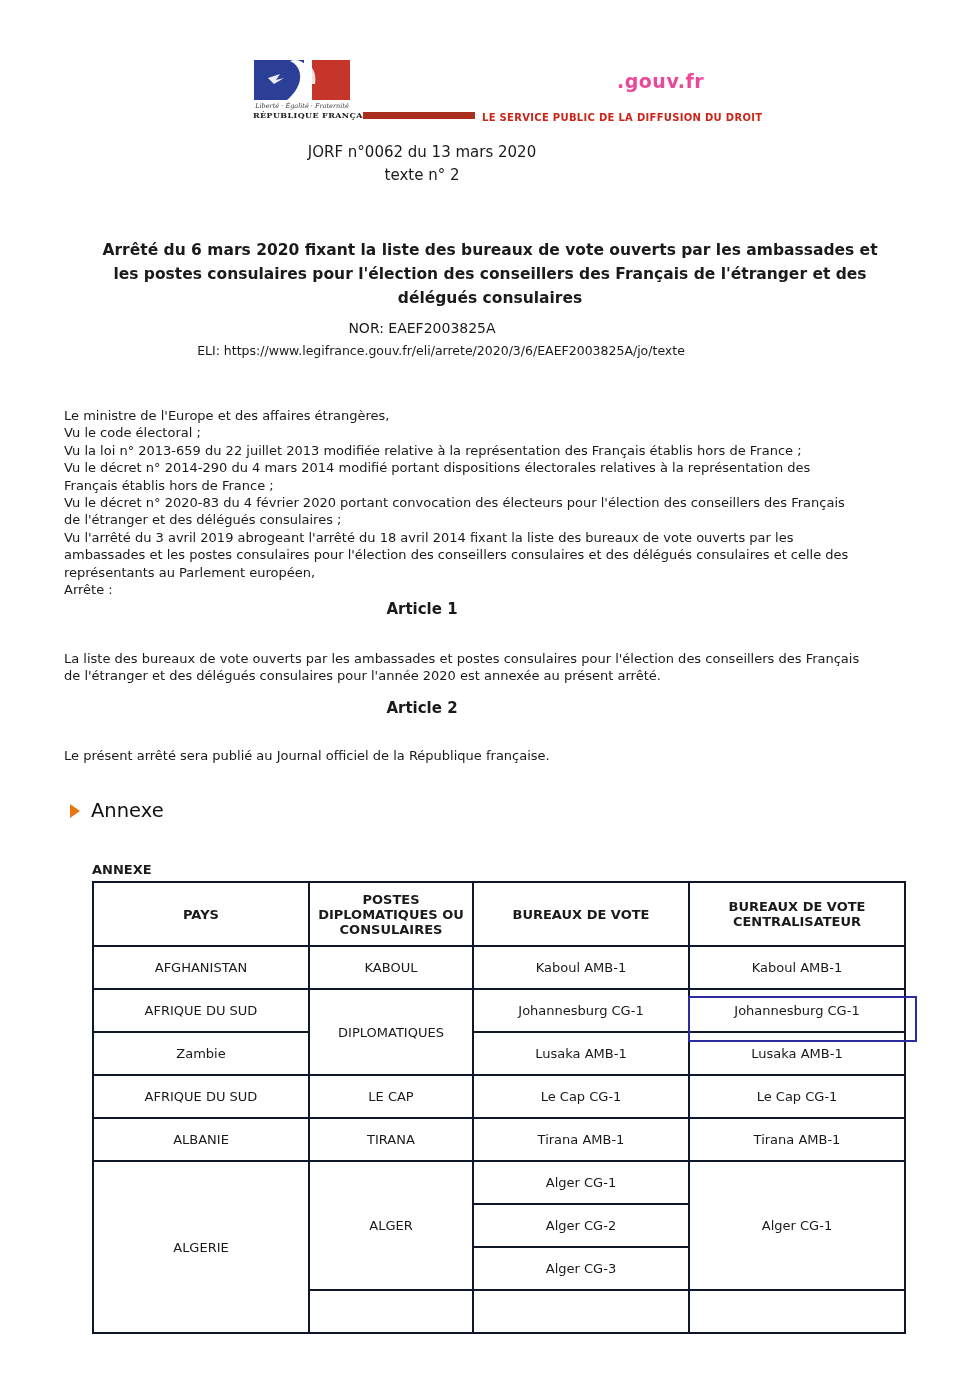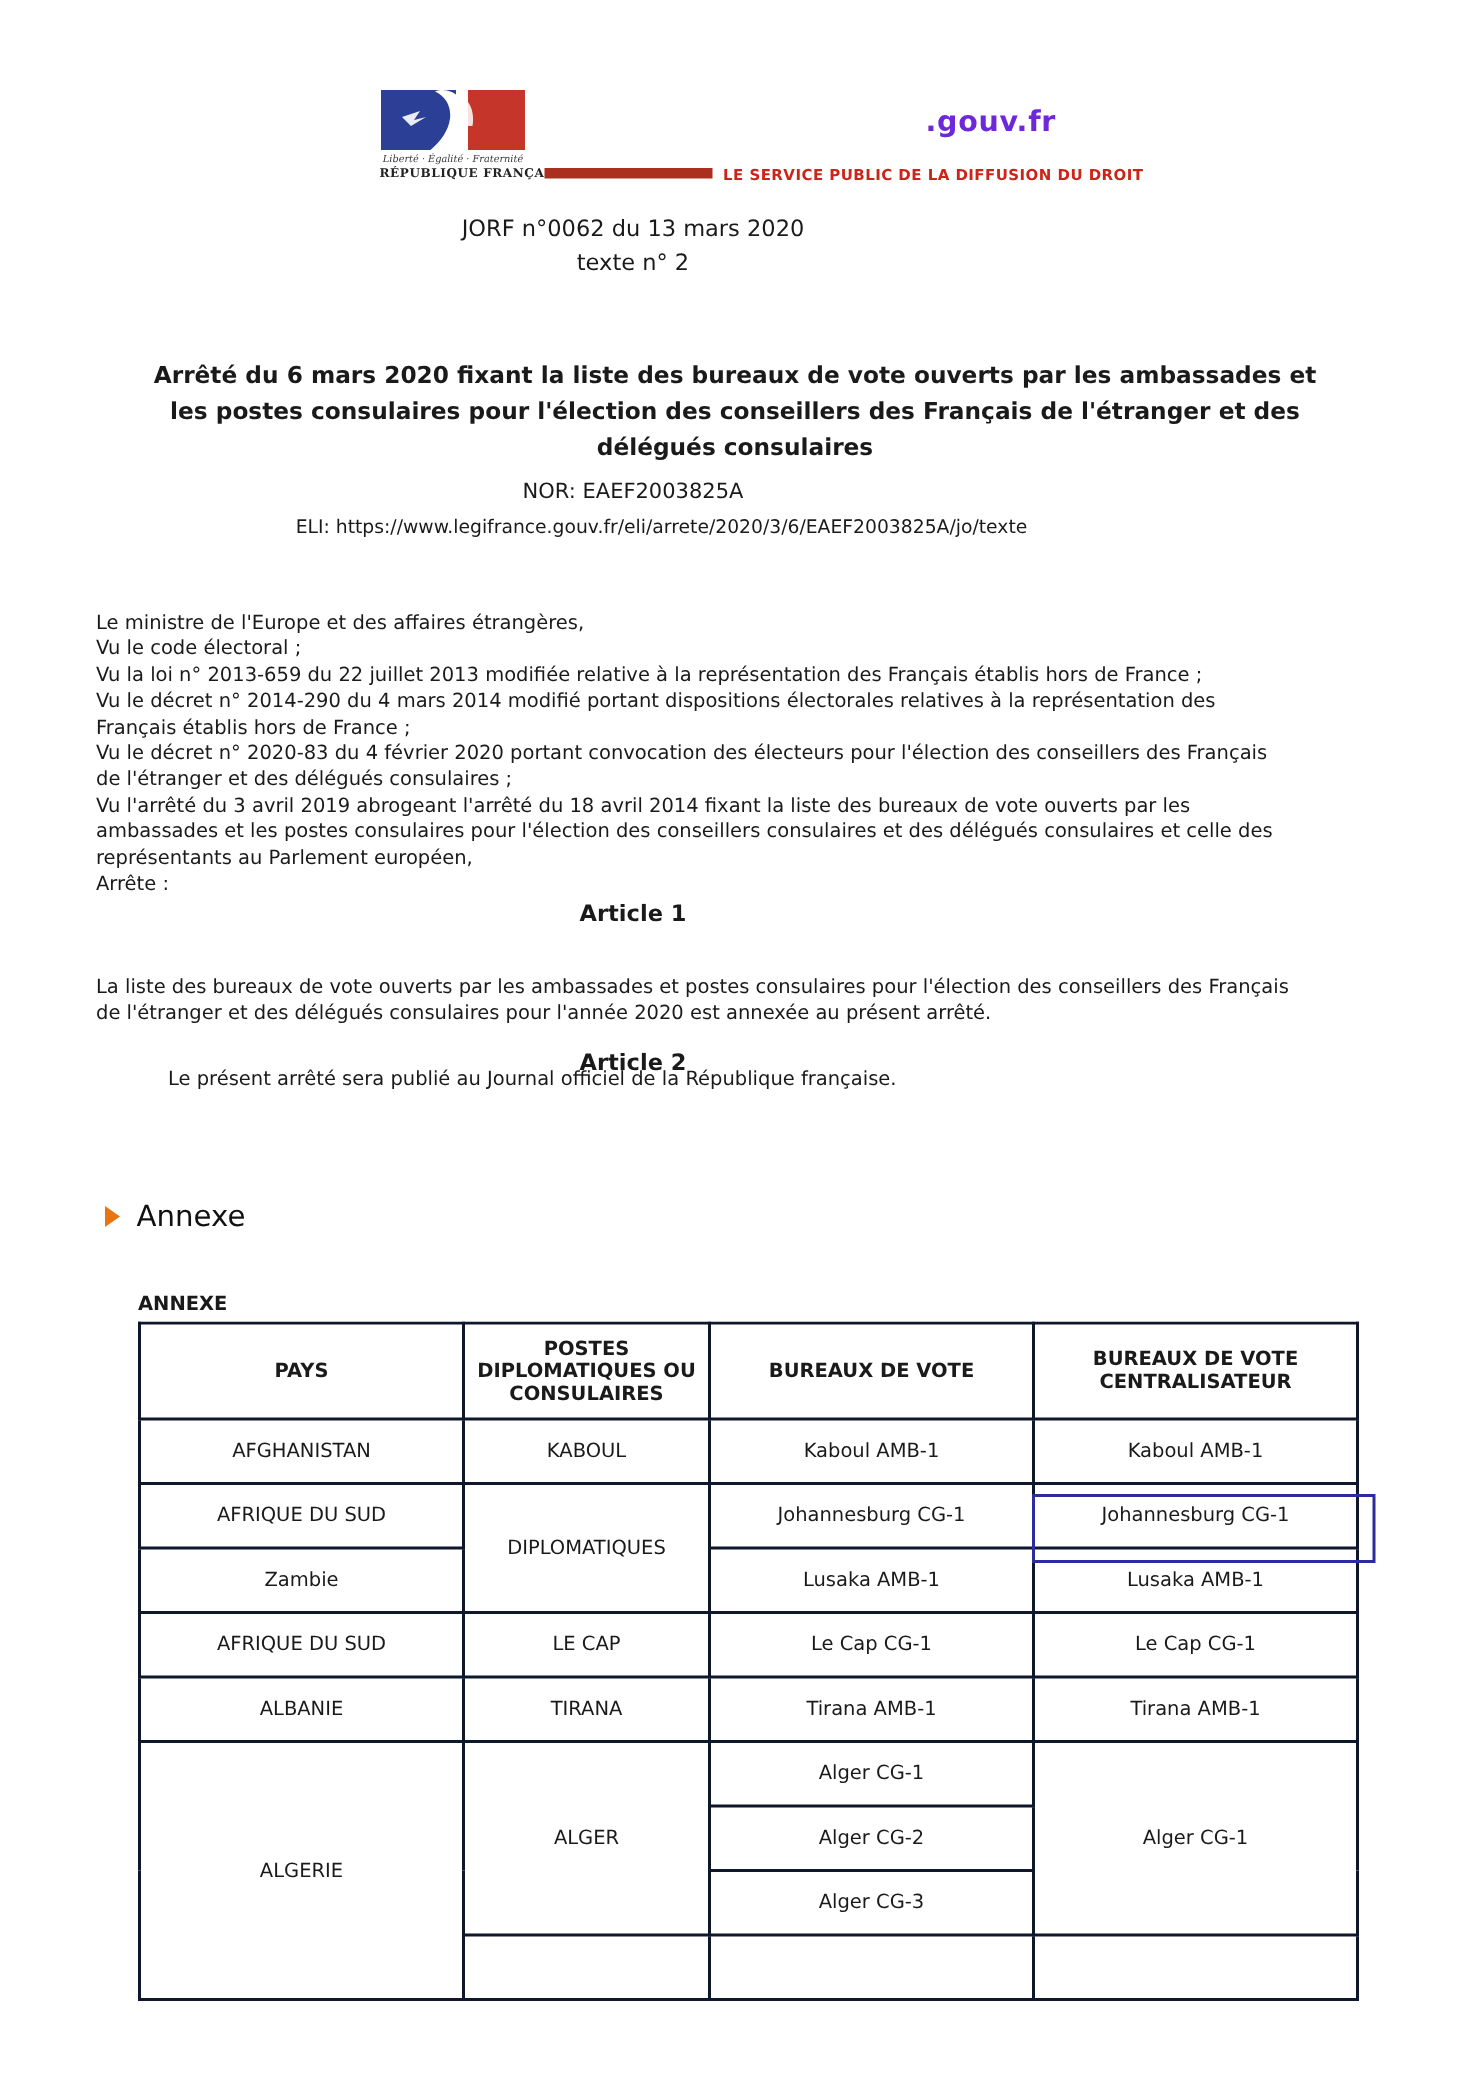--- a/index.html
+++ b/index.html
@@ -12,39 +12,39 @@
   #emblem { position:absolute; left:8px; top:2px; width:98px; }
   #emblem svg { display:block; width:98px; height:40px; }
   .motto { margin-top:2px; font-family:"DejaVu Serif", serif; font-style:italic;
            font-size:6.5px; color:#3a3a3a; text-align:center; white-space:nowrap; }
   .republic { font-family:"DejaVu Serif", serif; font-size:8px; font-weight:bold;
               color:#222; text-align:center; letter-spacing:.4px; white-space:nowrap; }
   #wordmark { position:absolute; left:116px; top:-4px; font-family:"DejaVu Serif", serif;
               font-style:italic; font-weight:bold; font-size:46px; color:#31658f;
               text-shadow:1.5px 1.5px 1px rgba(140,140,140,.55); letter-spacing:1px; }
   #gouvfr { position:absolute; left:372px; top:12px; font-size:19px; font-weight:bold;
-            color:#6d28d9; letter-spacing:.5px; }
+            color:#ec4899; letter-spacing:.5px; }
   #redbar { position:absolute; left:118px; top:54px; width:112px; height:7px; background:#aa2f1f; }
   #tagline { position:absolute; left:237px; top:54px; font-size:10px; font-weight:bold;
              color:#cc2418; letter-spacing:.3px; white-space:nowrap; }
 
   
   .center { left:0; width:844px; text-align:center; }
   #jorf   { top:143px; font-size:15px; }
   #texte  { top:166px; font-size:15px; }
   #title  { top:238px; left:66px; width:848px; text-align:center; font-size:15.5px;
             font-weight:bold; line-height:24px; white-space:pre-line; }
   #nor    { top:320px; font-size:14px; }
   #eli    { top:343px; font-size:12.5px;padding-left:38px; }
   .bodytext { left:64px; width:858px; font-size:13px; line-height:17.4px; white-space:pre-line; }
   #preamble { top:407px; }
   #art1-h { top:600px; font-size:15px; font-weight:bold; }
   #art1-b { top:650px; }
   #art2-h { top:699px; font-size:15px; font-weight:bold; }
-  #art2-b { top:711px;margin-left:48px; }
+  #art2-b { top:747px; }
 
   
   #annexe-h { top:799px; left:70px; display:flex; align-items:center; cursor:pointer; }
   #annexe-arrow { width:0; height:0; border-left:10px solid #e87511;
                   border-top:7px solid transparent; border-bottom:7px solid transparent;
                   margin-right:11px; }
   #annexe-title { font-size:19.5px; color:#111; }
   #annexe-label { top:862px; left:92px; font-size:13px; font-weight:bold; }
 
   

